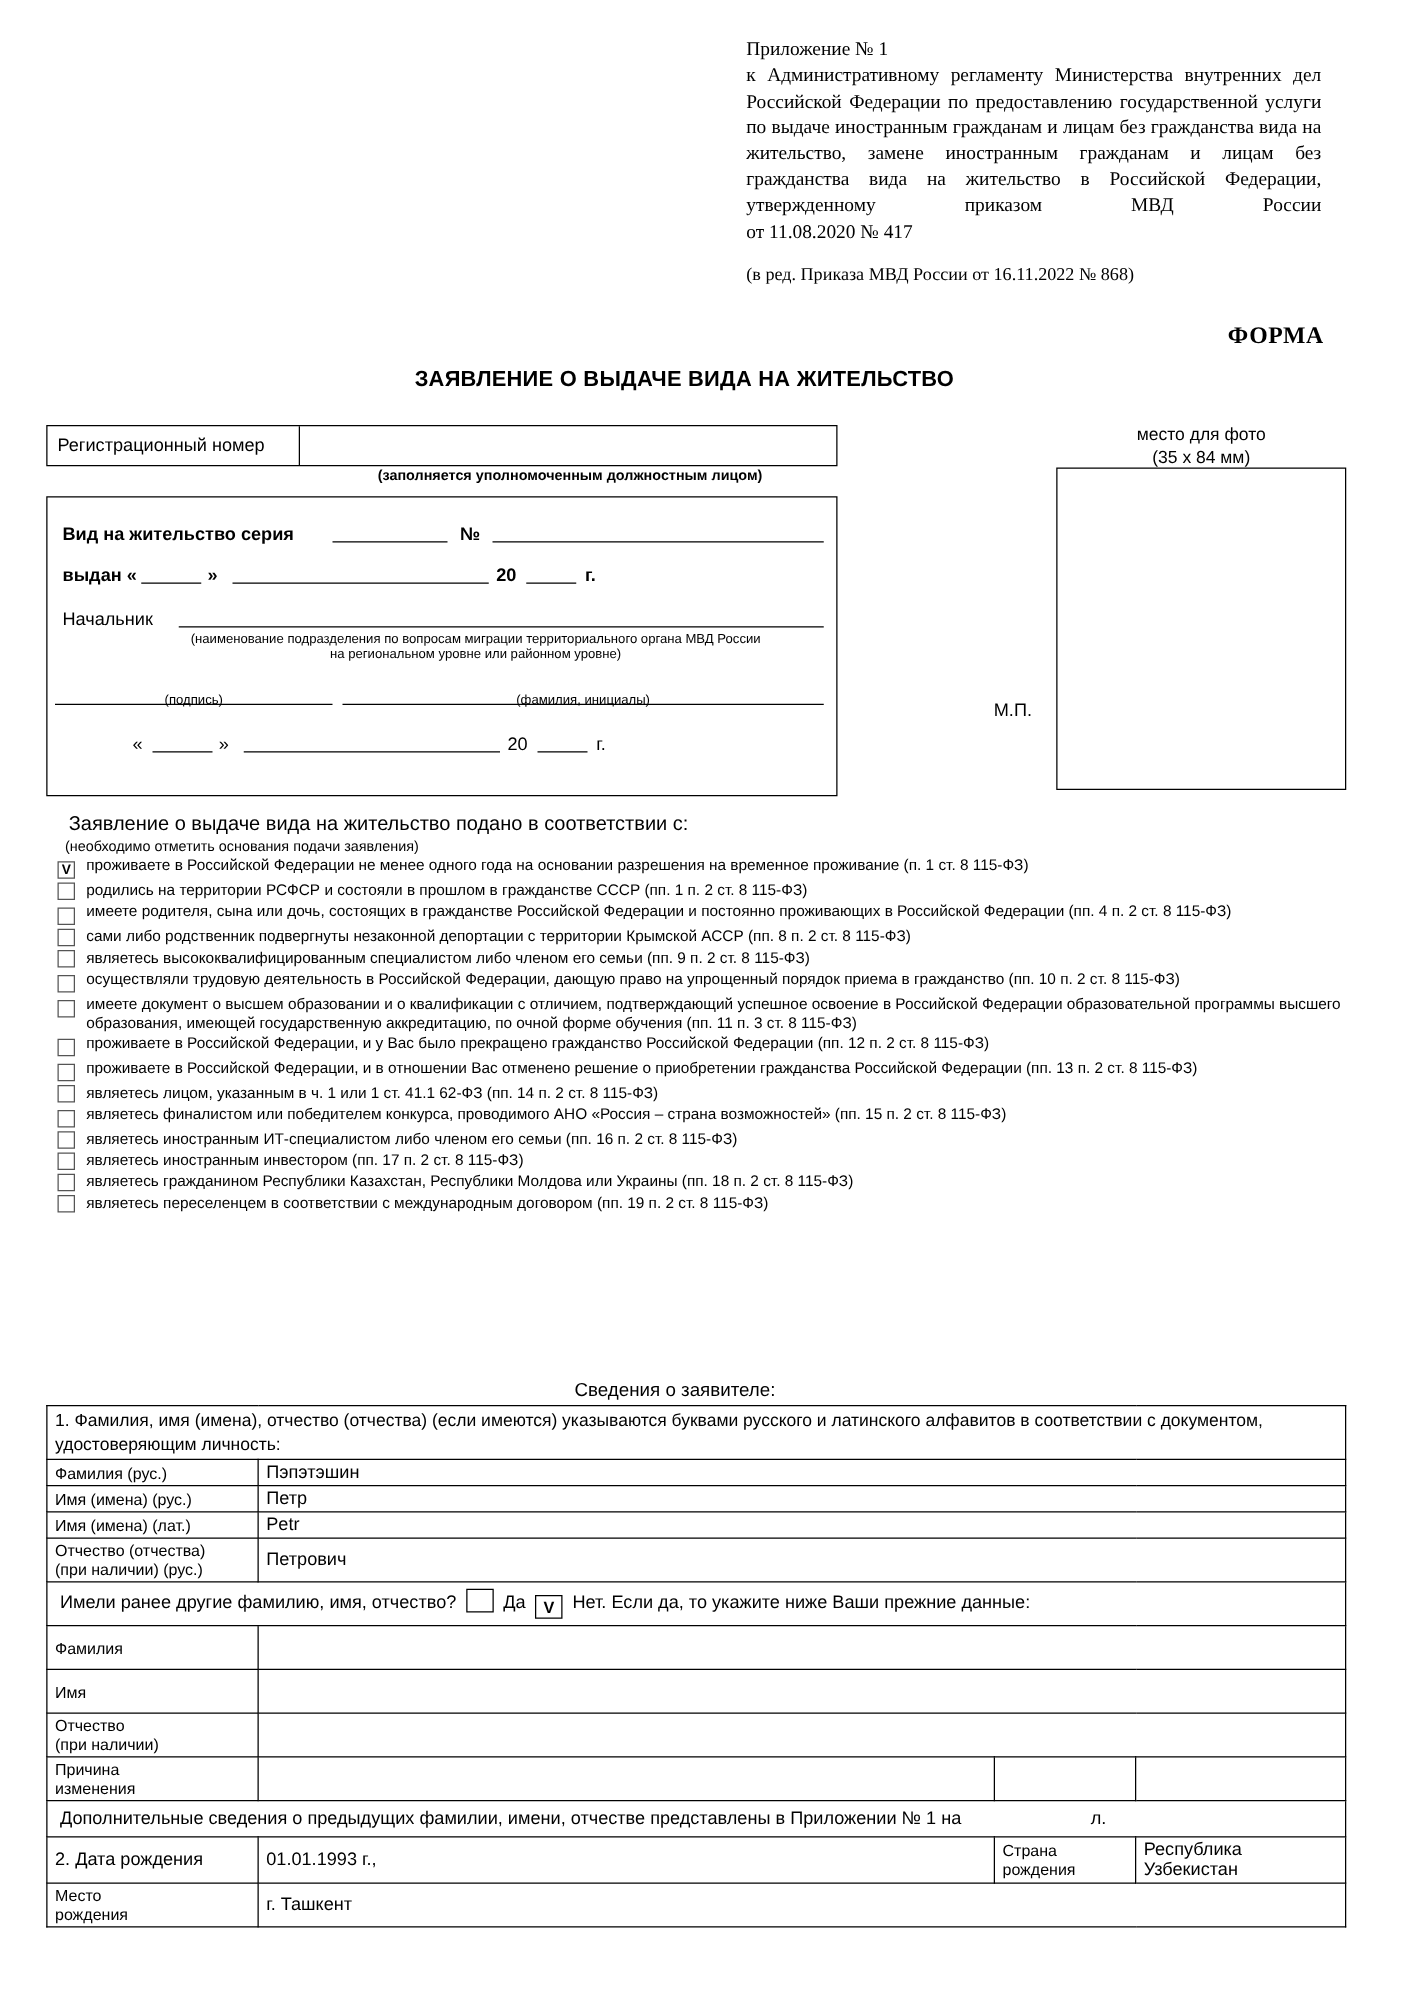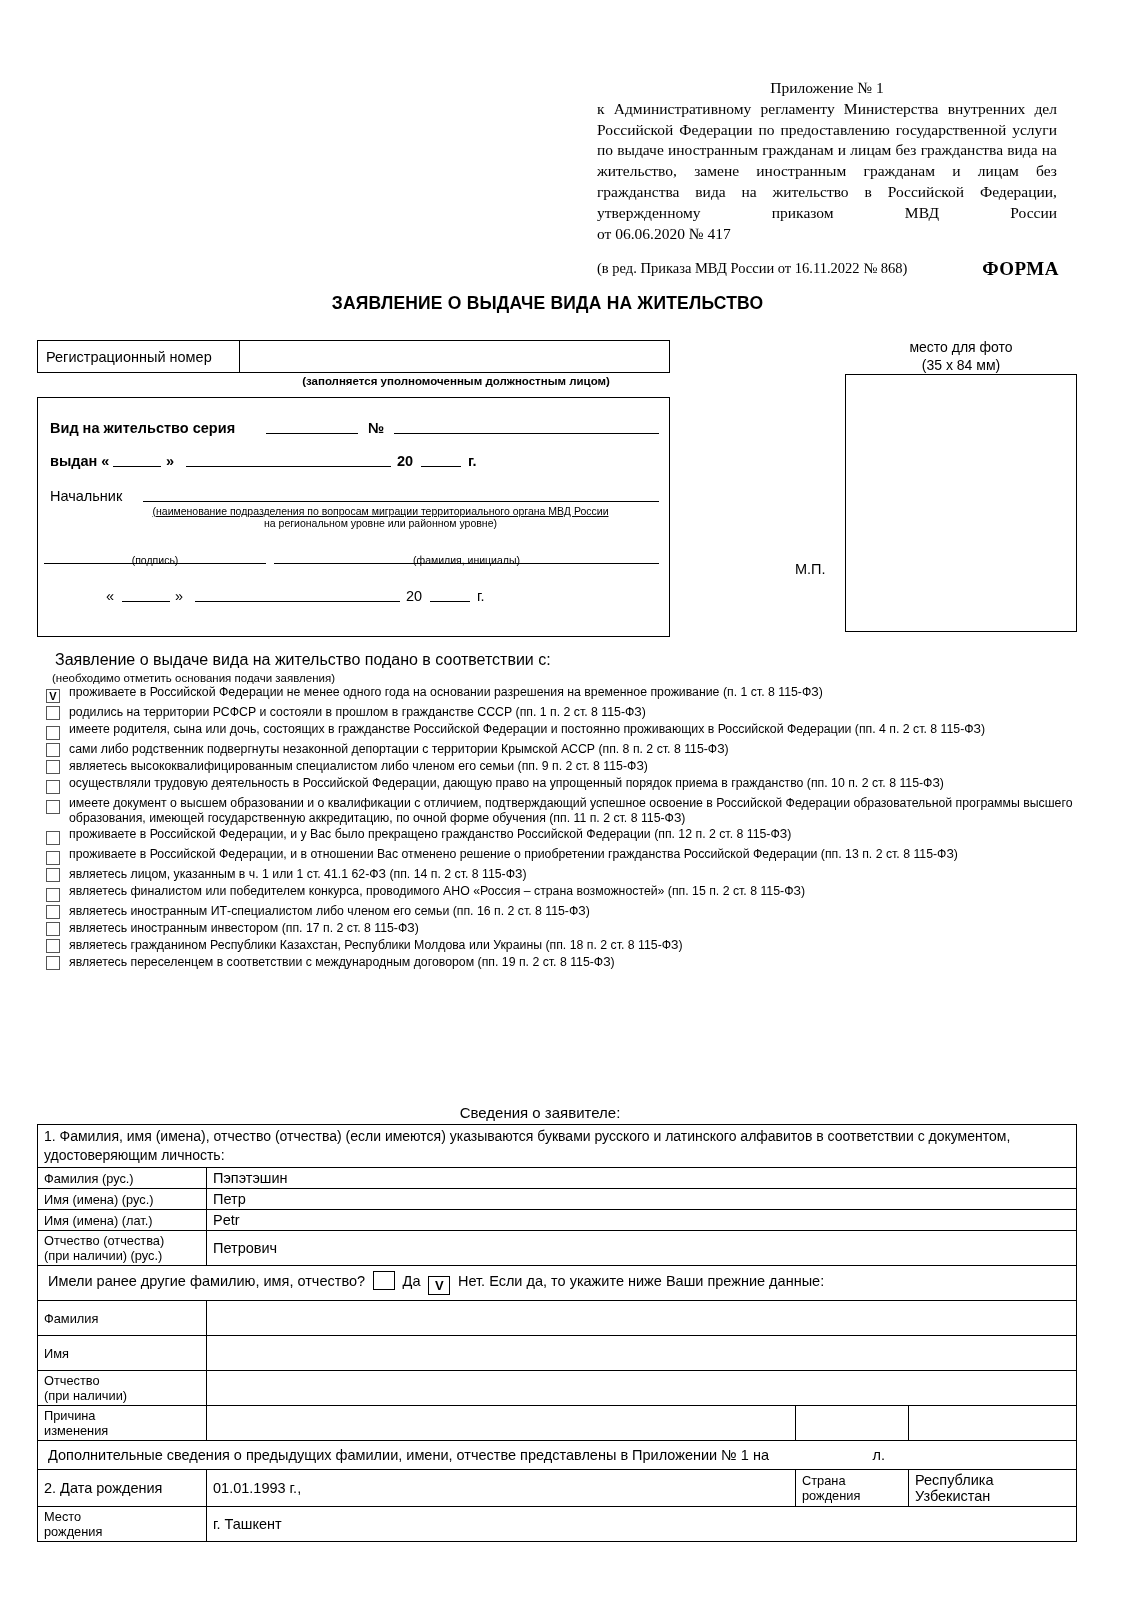--- a/index.html
+++ b/index.html
@@ -9,21 +9,21 @@
     color:#000;overflow:hidden;
   }
 
   
   #header-block{
     position:absolute;left:597px;top:30px;width:460px;
     font-family:"Liberation Serif", serif;font-size:15.5px;line-height:20.8px;
   }
   #header-block .just{text-align:justify;text-align-last:justify;}
   #header-block .lastline{text-align:left;text-align-last:left;}
-  #appendix-line{text-align:center;margin-top:48px;}
+  #appendix-line{text-align:left;}
   #ed-line{margin-top:14px;font-size:14.5px;}
 
   #forma-word{
     position:absolute;right:62px;top:258px;
     font-family:"Liberation Serif", serif;font-weight:bold;font-size:19px;
     letter-spacing:.5px;
   }
   #doc-title{
     position:absolute;left:0;top:293px;width:1095px;text-align:center;
     font-weight:bold;font-size:17.5px;letter-spacing:.2px;
@@ -102,21 +102,21 @@
     box-sizing:border-box;text-align:center;font-size:13px;line-height:17px;
     vertical-align:-4px;margin:0 4px;font-weight:bold;
   }
 </style>
 </head>
 <body>
 
 <div id="header-block">
   <div id="appendix-line">Приложение № 1</div>
   <div class="just">к Административному регламенту Министерства внутренних дел Российской Федерации по предоставлению государственной услуги по выдаче иностранным гражданам и лицам без гражданства вида на жительство, замене иностранным гражданам и лицам без гражданства вида на жительство в Российской Федерации, утвержденному приказом МВД России</div>
-  <div class="lastline">от 06.06.2020 № 417</div>
+  <div class="lastline">от 11.08.2020 № 417</div>
   <div id="ed-line">(в ред. Приказа МВД России от 16.11.2022 № 868)</div>
 </div>
 
 <div id="forma-word">ФОРМА</div>
 <div id="doc-title">ЗАЯВЛЕНИЕ О ВЫДАЧЕ ВИДА НА ЖИТЕЛЬСТВО</div>
 
 <div id="reg-box">
   <div id="reg-label">Регистрационный номер</div>
   <div id="reg-value"></div>
 </div>
@@ -132,21 +132,21 @@
   <div class="pb-row bold" style="left:12px;top:55px;">выдан «</div>
   <div class="uline" style="position:absolute;left:75px;top:55px;width:48px;"></div>
   <div class="pb-row bold" style="left:128px;top:55px;">»</div>
   <div class="uline" style="position:absolute;left:148px;top:55px;width:205px;"></div>
   <div class="pb-row bold" style="left:359px;top:55px;">20</div>
   <div class="uline" style="position:absolute;left:383px;top:55px;width:40px;"></div>
   <div class="pb-row bold" style="left:430px;top:55px;">г.</div>
 
   <div class="pb-row" style="left:12px;top:90px;">Начальник</div>
   <div class="uline" style="position:absolute;left:105px;top:90px;width:516px;"></div>
-  <div class="tiny" style="position:absolute;left:60px;top:107px;width:565px;text-decoration:underline;">(наименование подразделения по вопросам миграции территориального органа МВД России</div>
+  <div class="tiny" style="position:absolute;left:60px;top:107px;width:565px;">(наименование подразделения по вопросам миграции территориального органа МВД России</div>
   <div class="tiny" style="position:absolute;left:60px;top:119px;width:565px;">на региональном уровне или районном уровне)</div>
 
   <div class="uline" style="position:absolute;left:6px;top:152px;width:222px;"></div>
   <div class="tiny" style="position:absolute;left:6px;top:156px;width:222px;">(подпись)</div>
   <div class="uline" style="position:absolute;left:236px;top:152px;width:385px;"></div>
   <div class="tiny" style="position:absolute;left:236px;top:156px;width:385px;">(фамилия, инициалы)</div>
 
   <div class="pb-row" style="left:68px;top:190px;">«</div>
   <div class="uline" style="position:absolute;left:84px;top:190px;width:48px;"></div>
   <div class="pb-row" style="left:137px;top:190px;">»</div>
@@ -185,21 +185,21 @@
     <div class="g-item">
       <div class="cbox"></div>
       <div class="g-text">являетесь высококвалифицированным специалистом либо членом его семьи (пп. 9 п. 2 ст. 8 115-ФЗ)</div>
     </div>
     <div class="g-item two">
       <div class="cbox"></div>
       <div class="g-text">осуществляли трудовую деятельность в Российской Федерации, дающую право на упрощенный порядок приема в гражданство (пп. 10 п. 2 ст. 8 115-ФЗ)</div>
     </div>
     <div class="g-item two">
       <div class="cbox"></div>
-      <div class="g-text">имеете документ о высшем образовании и о квалификации с отличием, подтверждающий успешное освоение в Российской Федерации образовательной программы высшего образования, имеющей государственную аккредитацию, по очной форме обучения (пп. 11 п. 2 ст. 8 115-ФЗ)</div>
+      <div class="g-text">имеете документ о высшем образовании и о квалификации с отличием, подтверждающий успешное освоение в Российской Федерации образовательной программы высшего образования, имеющей государственную аккредитацию, по очной форме обучения (пп. 11 п. 3 ст. 8 115-ФЗ)</div>
     </div>
     <div class="g-item two">
       <div class="cbox"></div>
       <div class="g-text">проживаете в Российской Федерации, и у Вас было прекращено гражданство Российской Федерации (пп. 12 п. 2 ст. 8 115-ФЗ)</div>
     </div>
     <div class="g-item two">
       <div class="cbox"></div>
       <div class="g-text">проживаете в Российской Федерации, и в отношении Вас отменено решение о приобретении гражданства Российской Федерации (пп. 13 п. 2 ст. 8 115-ФЗ)</div>
     </div>
     <div class="g-item">

